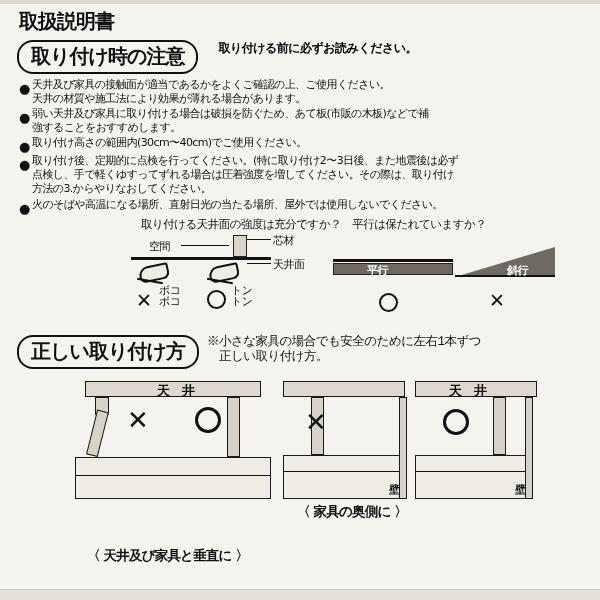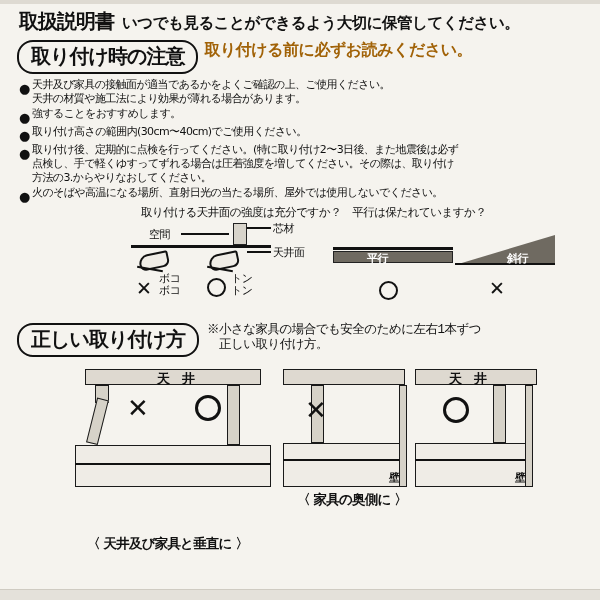--- a/index.html
+++ b/index.html
@@ -70,24 +70,24 @@
     border-radius: 16px;
     padding: 1px 12px 2px 12px;
     font-size: 20px;
     font-weight: bold;
     letter-spacing: -1px;
     color: #111;
     background: transparent;
     white-space: nowrap;
   }
   .pill-note {
-    font-size: 16px;
-    font-weight: bold;
-    color: #a16207;
-    margin-left: 6px;
+    font-size: 12px;
+    font-weight: bold;
+    color: #000000;
+    margin-left: 20px;
     letter-spacing: -0.5px;
     white-space: nowrap;
   }
 
   
   .bullets {
     margin: 4px 8px 0 8px;
   }
   .bullet {
     display: flex;
@@ -243,39 +243,39 @@
 </style>
 </head>
 <body>
 
 <div id="page">
   <div class="edge-top"></div>
   <div class="content">
 
     <div class="header">
       <div class="title-main">取扱説明書</div>
-      <div class="title-sub">いつでも見ることができるよう大切に保管してください。</div>
     </div>
 
     <div class="pill-row">
       <div class="pill">取り付け時の注意</div>
       <div class="pill-note">取り付ける前に必ずお読みください。</div>
     </div>
 
     <div class="bullets">
       <div class="bullet">
         <div class="bullet-dot">●</div>
         <div class="bullet-text">
           <span class="ln">天井及び家具の接触面が適当であるかをよくご確認の上、ご使用ください。</span>
           <span class="ln">天井の材質や施工法により効果が薄れる場合があります。</span>
         </div>
       </div>
       <div class="bullet">
         <div class="bullet-dot">●</div>
         <div class="bullet-text">
+          <span class="ln">弱い天井及び家具に取り付ける場合は破損を防ぐため、あて板(市販の木板)などで補</span>
           <span class="ln">強することをおすすめします。</span>
         </div>
       </div>
       <div class="bullet">
         <div class="bullet-dot">●</div>
         <div class="bullet-text">
           <span class="ln">取り付け高さの範囲内(30cm〜40cm)でご使用ください。</span>
         </div>
       </div>
       <div class="bullet">

